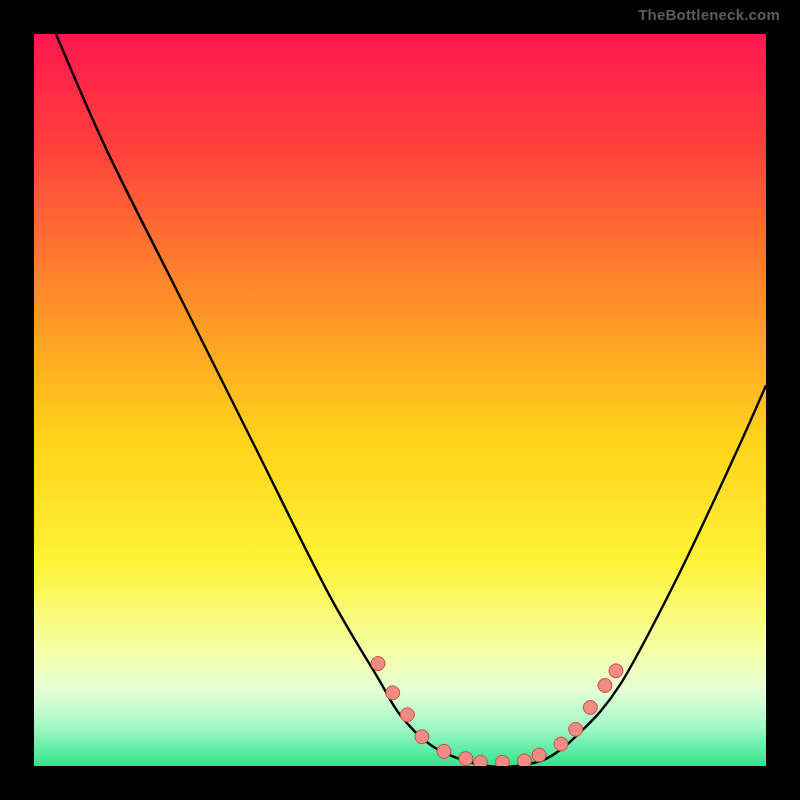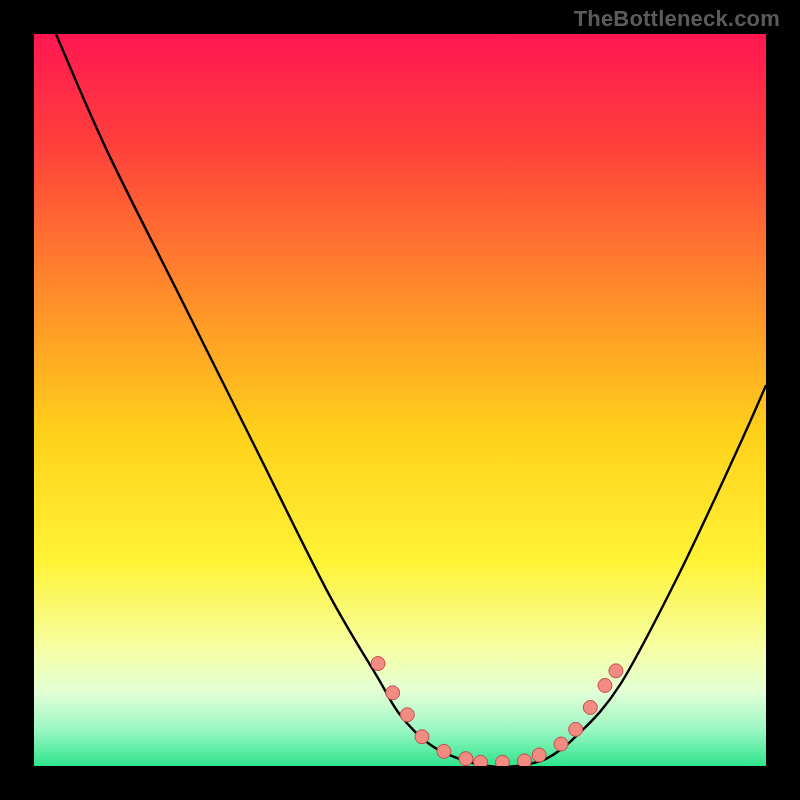--- a/index.html
+++ b/index.html
@@ -23,21 +23,21 @@
     left: 34px;
     top: 34px;
     width: 732px;
     height: 732px;
   }
   .watermark {
     position: absolute;
     top: 6px;
     right: 20px;
     font-family: Arial, Helvetica, sans-serif;
-    font-size: 22px;
+    font-size: 15px;
     font-weight: 600;
     color: #5b5b5b;
     letter-spacing: 0.2px;
   }
 </style>
 </head>
 <body>
 
 <div class="frame">
   <svg class="plot" viewBox="0 0 732 732" preserveAspectRatio="none">

